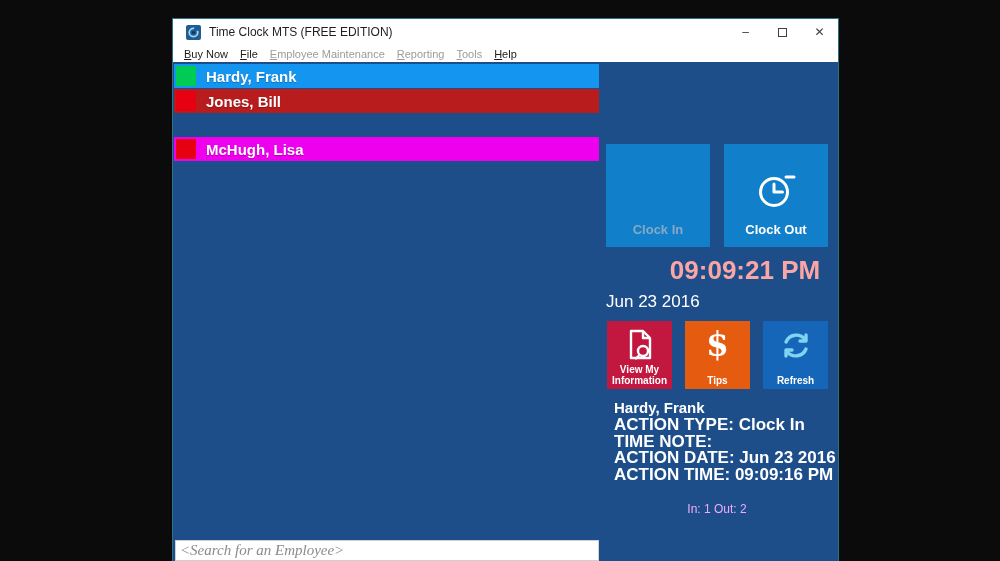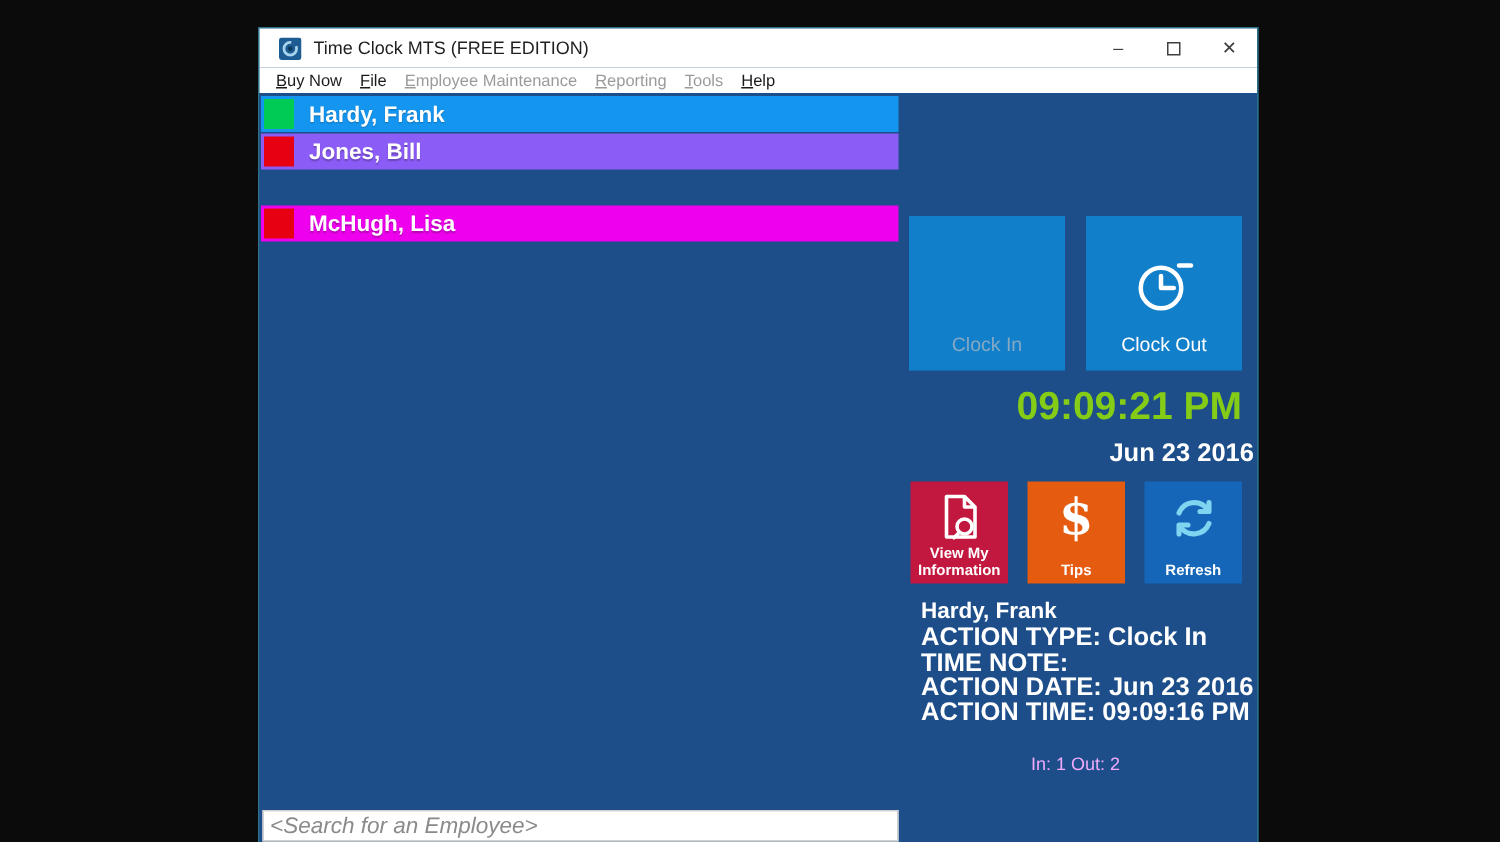--- a/index.html
+++ b/index.html
@@ -44,32 +44,32 @@
   .employee-name {
     margin-left: 10px; font-size: 15px; font-weight: bold; color: #ffffff;
     text-shadow: 0 1px 1px rgba(0,0,0,0.25); white-space: nowrap;
   }
 
   
   .clock-tiles { position: absolute; left: 433px; top: 82px; width: 222px; display: flex; justify-content: space-between; }
   .clock-tile { width: 104px; height: 103px; position: relative; }
   .clock-tile .tile-label {
     position: absolute; bottom: 10px; left: 0; right: 0; text-align: center;
-    font-size: 13px; font-weight: normal; color: #ffffff;
+    font-size: 13px; font-weight: bold; color: #ffffff;
   }
   .clock-tile .tile-label.disabled { color: #86A9C4; }
   .clock-tile .tile-icon { position: absolute; top: 24px; left: 0; right: 0; display: flex; justify-content: center; }
 
   .current-time {
-    position: absolute; left: 425px; top: 193px; width: 230px; text-align: right;
-    font-size: 26px; font-weight: bold; color: #84cc16; white-space: nowrap;
+    position: absolute; left: 457px; top: 193px; width: 230px; text-align: center;
+    font-size: 26px; font-weight: bold; color: #fca5a5; white-space: nowrap;
   }
   .current-date {
-    position: absolute; left: 433px; top: 230px; width: 230px; text-align: right;
-    font-size: 17px; font-weight: bold; color: #ffffff;
+    position: absolute; left: 433px; top: 230px; width: 230px; text-align: left;
+    font-size: 17px; font-weight: normal; color: #ffffff;
   }
 
   .small-tiles { position: absolute; left: 434px; top: 259px; width: 221px; display: flex; justify-content: space-between; }
   .small-tile { width: 65px; height: 68px; position: relative; }
   .small-tile .tile-icon { position: absolute; top: 6px; left: 0; right: 0; display: flex; justify-content: center; }
   .small-tile .tile-label {
     position: absolute; bottom: 3px; left: 0; right: 0; text-align: center;
     font-size: 10px; font-weight: bold; color: #ffffff; line-height: 11px;
   }
   .dollar-glyph { font-size: 33px; line-height: 36px; font-weight: bold; color: #ffffff; font-family: "DejaVu Serif", serif; }
@@ -82,21 +82,21 @@
   .in-out-status {
     position: absolute; left: 433px; top: 440px; width: 222px; text-align: center;
     font-size: 12px; color: #f0abfc;
   }
 
   
   .employee-search {
     position: absolute; left: 2px; top: 478px; width: 424px; height: 21px;
     background: #ffffff; border: 1px solid #d0d0d0; font-size: 15px;
     padding: 0 4px; color: #333333; outline: none;
-    font-family: Liberation Sans, sans-serif;
+    font-family: Liberation Serif, serif;
   }
   .employee-search::placeholder { color: #8a8a8a; font-style: italic; opacity: 1; }
 </style>
 </head>
 <body>
 
 <div class="app-window">
 
   <div class="title-bar">
     <svg class="app-icon" viewBox="0 0 15 15">
@@ -127,21 +127,21 @@
     <span class="menu-item"><span class="mkey">H</span><span>elp</span></span>
   </div>
 
   <div class="content" style="background-color: rgb(29, 78, 137);">
 
     <div class="employee-list">
       <div class="employee-row" style="background-color: rgb(20, 149, 240);">
         <div class="status-indicator" style="background-color: rgb(0, 204, 85);"></div>
         <span class="employee-name">Hardy, Frank</span>
       </div>
-      <div class="employee-row" style="background-color: #8b5cf6; text-align: right;">
+      <div class="employee-row" style="background-color: #b91c1c; text-align: right;">
         <div class="status-indicator" style="background-color: rgb(230, 0, 18);"></div>
         <span class="employee-name">Jones, Bill</span>
       </div>
       <div class="employee-row" style="background-color: rgb(238, 0, 238); margin-top: 24px;">
         <div class="status-indicator" style="background-color: rgb(230, 0, 18);"></div>
         <span class="employee-name">McHugh, Lisa</span>
       </div>
     </div>
 
     <div class="clock-tiles">

